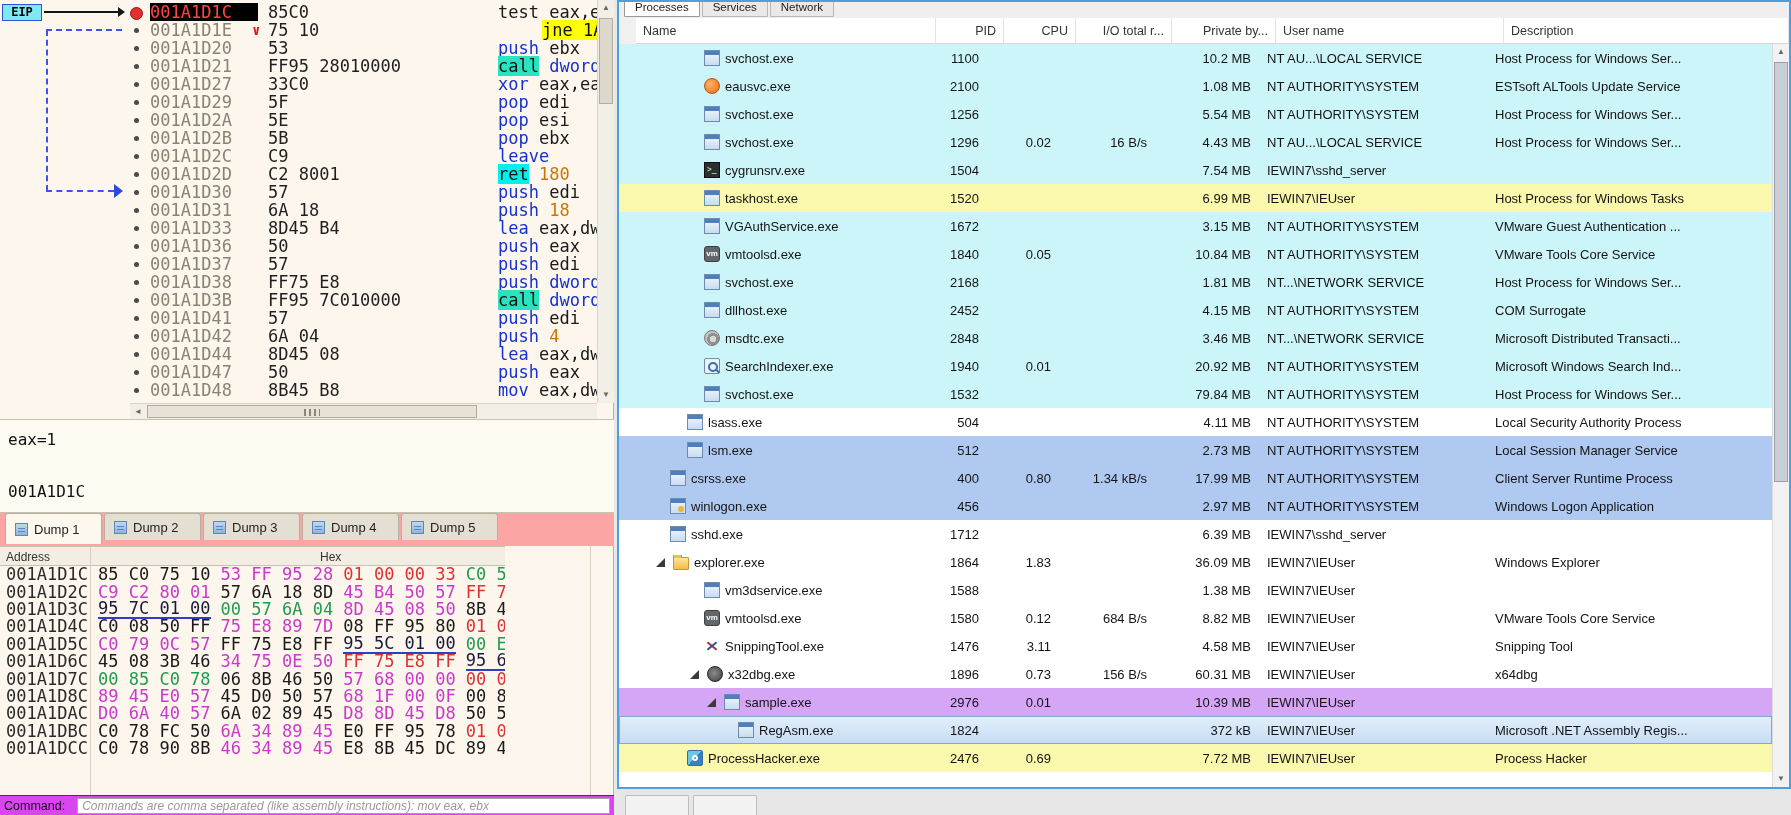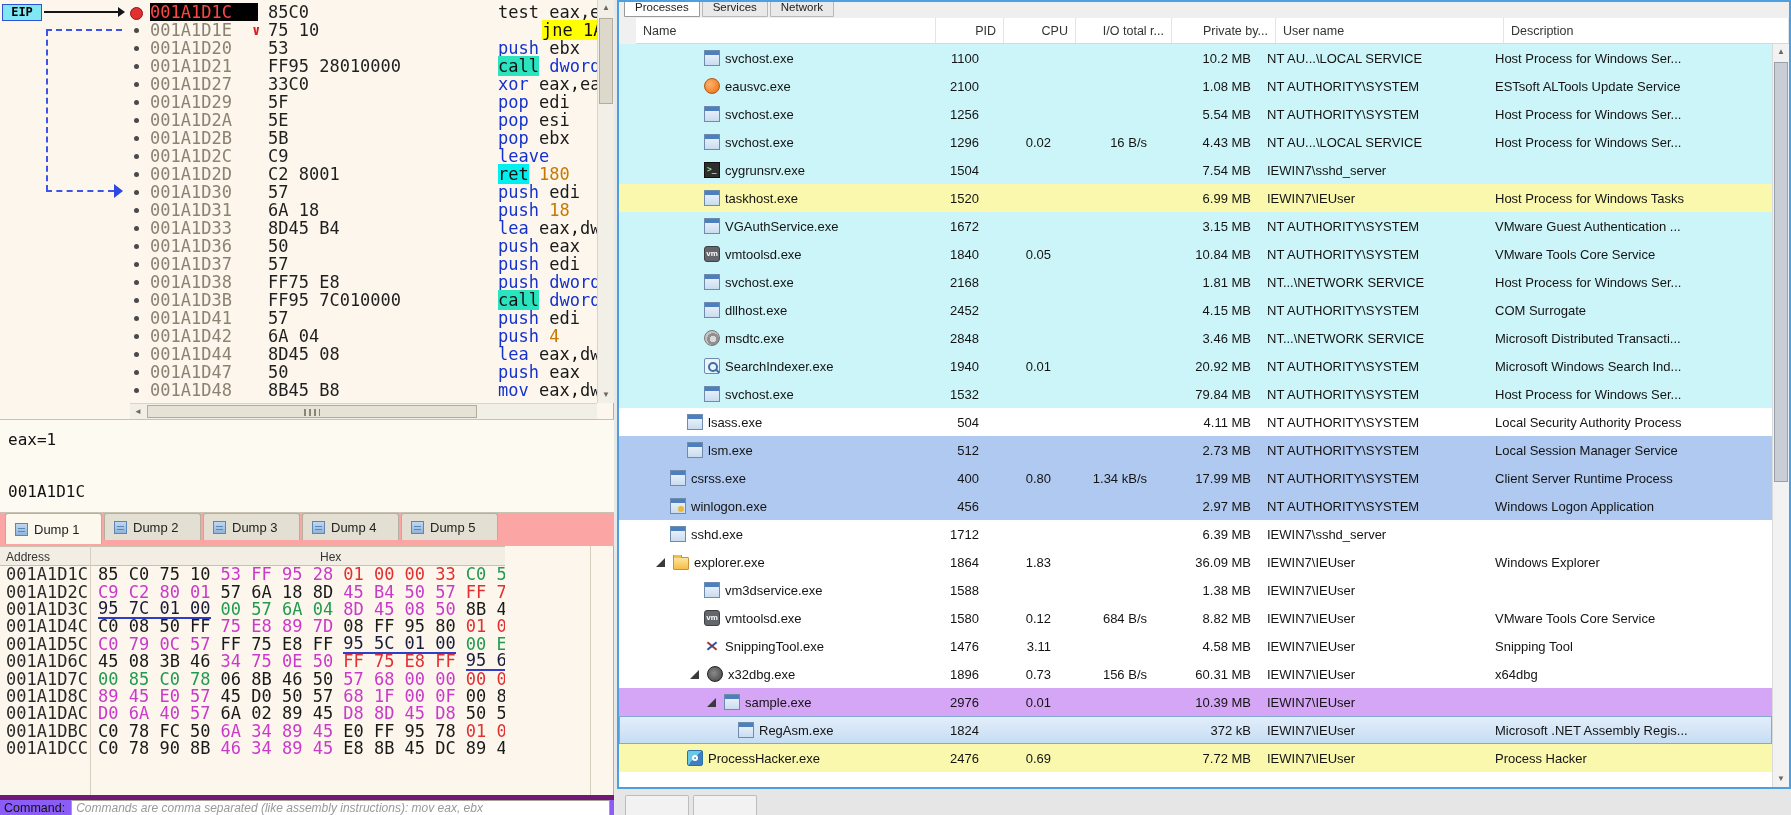--- a/index.html
+++ b/index.html
@@ -61,21 +61,21 @@
   #hex-rows { position:absolute; left:0; top:20px; right:0; bottom:0; overflow:hidden; }
   .hx-row { display:flex; height:17.4px; align-items:center; font:17px/17px "DejaVu Sans Mono",monospace; white-space:pre; position:relative; padding-left:4px; }
   .hx-addr { display:block; width:84px; margin-right:10px; color:#2A2A2A; flex:none; }
   .hx-g { display:block; margin-right:10px; flex:none; }
   .hc-k { color:#1A1A1A; } .hc-m { color:#CA3ACA; } .hc-r { color:#E03030; } .hc-g { color:#229A50; }
   .hc-u { color:#1A1A3A; border-bottom:2px solid #2E3EC8; }
   .hx-ascii { position:absolute; left:594px; color:#444; }
   .hexsep { position:absolute; top:0; bottom:0; width:1px; background:#D5CFC0; }
   #hexsep1 { left:90px; } #hexsep2 { left:590px; }
 
-  #cmdbar { position:absolute; left:0; top:795px; width:614px; height:20px; background:#8b5cf6; border-top:5px solid #701a75; display:flex; align-items:center; padding:0 4px; gap:6px; font-size:12.5px; color:#111; }
+  #cmdbar { position:absolute; left:0; top:795px; width:614px; height:20px; background:#d946ef; border-top:1px solid #701a75; display:flex; align-items:center; padding:0 4px; gap:12px; font-size:12.5px; color:#111; }
   #cmd-input { flex:1; height:16px; border:1px solid #A8A296; background:#FFF; font:italic 12px "Liberation Sans",sans-serif; padding:0 4px; color:#333; }
   #cmd-input::placeholder { color:#999; font-style:italic; }
 
   
   #ph { position:absolute; left:617px; top:0; width:1174px; height:789px; background:#F0F0F0; border:2px solid #4E9FDF; }
   #ph-tabs { display:flex; align-items:flex-start; height:16px; overflow:hidden; padding-left:3px; background:#EFEFEF; }
   .phtab { height:23px; margin-top:-8px; margin-left:2px; display:flex; align-items:flex-end; padding:0 10px 3px; font-size:11.5px; color:#222; border:1px solid #B8B8B8; background:#E9E9E9; border-radius:2px 2px 0 0; cursor:default; }
   .phtab.active { background:#FFF; border-color:#9A9A9A; }
   #ph-header { position:absolute; top:16px; left:17px; right:0; height:26px; background:#FFF; border-bottom:1px solid #D8D8D8; display:flex; font-size:12.5px; color:#333; }
   .phh { display:flex; align-items:center; padding:0 7px; border-right:1px solid #E4E4E4; flex:none; overflow:hidden; white-space:nowrap; }

